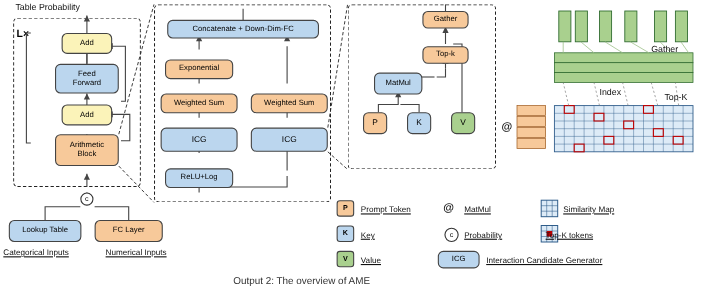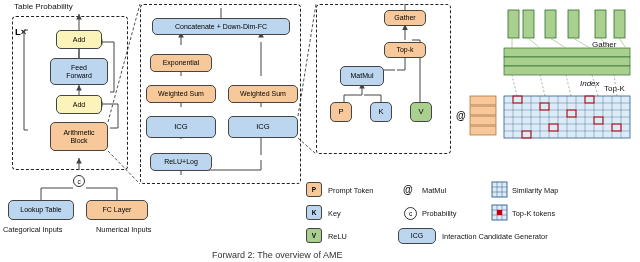--- a/index.html
+++ b/index.html
@@ -1,21 +1,21 @@
 <!DOCTYPE html>
 <html><head>
 <meta charset="utf-8">
 <style>
   html,body{margin:0;padding:0;}
   body{width:640px;height:262px;background:#ffffff;font-family:"Liberation Sans",sans-serif;position:relative;overflow:hidden;}
   .abs{position:absolute;}
   .box{box-sizing:border-box;border:1px solid #444;border-radius:5px;display:flex;align-items:center;justify-content:center;text-align:center;line-height:1.05;}
   .dashed{box-sizing:border-box;border:1.3px dashed #222;border-radius:4px;background:transparent;}
   .lbl{color:#000;}
-  .tiny{font-size:6.2px;}
+  .tiny{font-size:6.2px;text-decoration:underline;}
   .sm{font-size:7px;}
   .md{font-size:7.6px;}
   svg{position:absolute;left:0;top:0;overflow:visible;}
   .cap{position:absolute;font-size:8.4px;color:#111;}
   .circ{box-sizing:border-box;border:1px solid #333;border-radius:50%;display:flex;align-items:center;justify-content:center;background:#fff;font-size:6.5px;}
   .legend-sq{box-sizing:border-box;border:1px solid #444;border-radius:3px;display:flex;align-items:center;justify-content:center;font-size:6.5px;font-weight:bold;}
 </style>
 </head>
 <body>
 
@@ -256,38 +256,38 @@
   <g stroke="#777" stroke-width="0.6" stroke-dasharray="2,2">
     <line x1="517" y1="96" x2="512" y2="75"></line>
     <line x1="545" y1="96" x2="540" y2="75"></line>
     <line x1="571" y1="96" x2="566" y2="75"></line>
     <line x1="598" y1="96" x2="592" y2="75"></line>
     <line x1="617" y1="96" x2="614" y2="75"></line>
   </g>
 </svg>
 
 <div class="abs cap" style="left:592px;top:40px;font-size:8px;">Gather</div>
-<div class="abs cap" style="left:580px;top:79px;font-size:8px;font-style:italic;">Index</div>
+<div class="abs cap" style="left:545px;top:79px;font-size:8px;">Index</div>
 <div class="abs cap" style="left:604px;top:84px;font-size:8px;">Top-K</div>
 <div class="abs cap" style="left:456px;top:110px;font-size:10px;font-weight:bold;">@</div>
 
 <div class="abs legend-sq" style="left:306px;top:182px;width:16px;height:15px;background:#F7C99A;">
   <span>P</span>
 </div>
 <div class="abs cap tiny" style="left:328px;top:186px;font-size:7.4px;">Prompt Token</div>
 
 <div class="abs legend-sq" style="left:306px;top:205px;width:16px;height:15px;background:#BBD6EE;">
   <span>K</span>
 </div>
 <div class="abs cap tiny" style="left:328px;top:209px;font-size:7.4px;text-align:center;">Key</div>
 
 <div class="abs legend-sq" style="left:306px;top:228px;width:16px;height:15px;background:#A9D08E;">
   <span>V</span>
 </div>
-<div class="abs cap tiny" style="left:328px;top:232px;font-size:7.4px;">ReLU</div>
+<div class="abs cap tiny" style="left:328px;top:232px;font-size:7.4px;">Value</div>
 
 <div class="abs cap" style="left:403px;top:184px;font-size:10px;font-weight:bold;">@</div>
 <div class="abs cap tiny" style="left:422px;top:186px;font-size:7.4px;">MatMul</div>
 
 <div class="abs circ" style="left:404px;top:207px;width:13px;height:13px;">
   <span>c</span>
 </div>
 <div class="abs cap tiny" style="left:422px;top:209px;font-size:7.4px;">Probability</div>
 
 <div class="abs box lbl sm" style="left:398px;top:228px;width:38px;height:16px;background:#BBD6EE;">
@@ -307,15 +307,15 @@
     <rect x="492" y="205" width="15" height="15" fill="#DDEBF7" stroke="#2E5C8A" stroke-width="0.9"></rect>
     <line x1="492" y1="210" x2="507" y2="210" stroke="#2E5C8A" stroke-width="0.5"></line>
     <line x1="492" y1="215" x2="507" y2="215" stroke="#2E5C8A" stroke-width="0.5"></line>
     <line x1="497" y1="205" x2="497" y2="220" stroke="#2E5C8A" stroke-width="0.5"></line>
     <line x1="502" y1="205" x2="502" y2="220" stroke="#2E5C8A" stroke-width="0.5"></line>
     <rect x="497" y="210" width="5" height="5" fill="#C00000"></rect>
   </g>
 </svg>
 
 <div class="abs cap tiny" style="left:512px;top:186px;font-size:7.4px;text-align:center;">Similarity Map</div>
-<div class="abs cap tiny" style="left:512px;top:209px;font-size:7.4px;">Top-K tokens</div>
-
-<div class="abs cap" style="left:212px;top:250px;font-size:9px;color:#333;">Forward 2: The overview of AME</div>
+<div class="abs cap tiny" style="left:496px;top:209px;font-size:7.4px;">Top-K tokens</div>
+
+<div class="abs cap" style="left:212px;top:250px;font-size:9px;color:#333;">Output 2: The overview of AME</div>
 
 </body></html>

